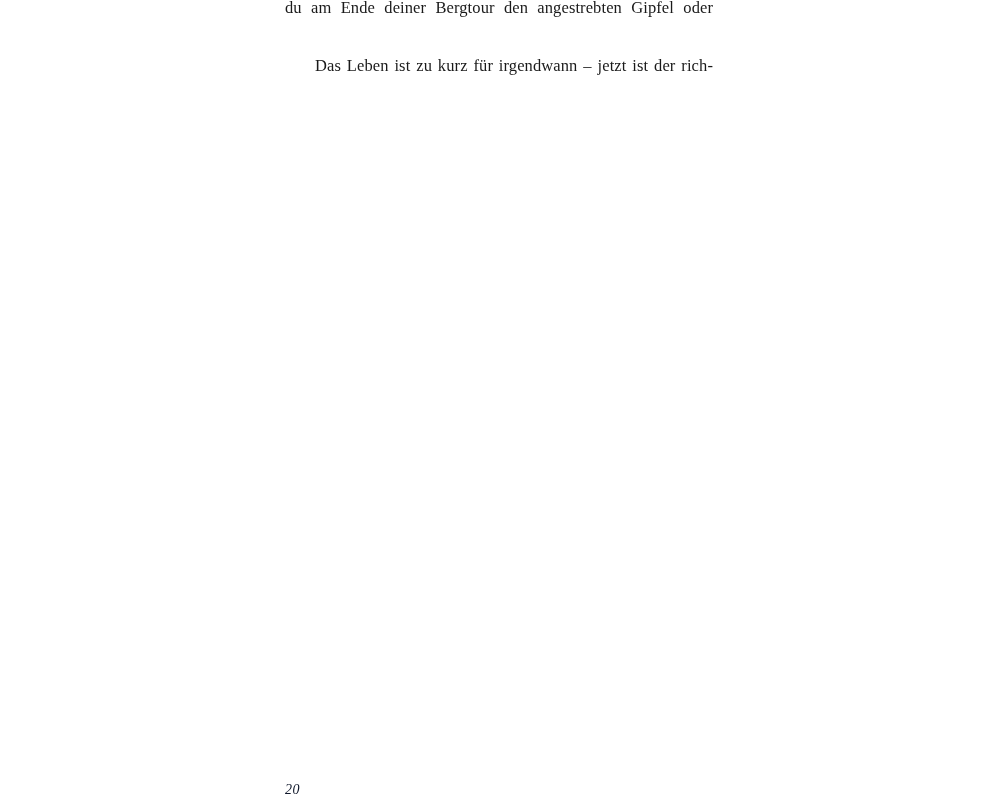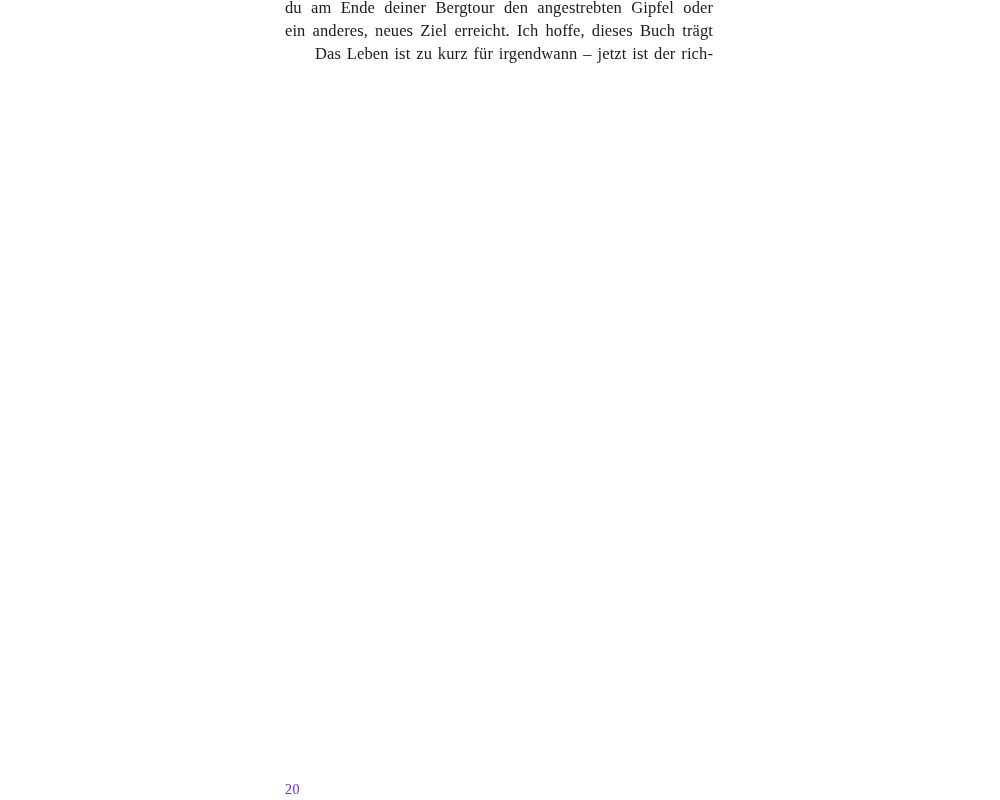--- a/index.html
+++ b/index.html
@@ -35,20 +35,21 @@
     line-height: 23.2px;
     text-align: justify;
     text-justify: inter-word;
     letter-spacing: 0.1px;
   }
   .para.continued {
     text-indent: 0;
   }
   .para.indented {
     text-indent: 30px;
+    margin-top: 35px;
   }
   
   .para::after {
     content: "";
     display: inline-block;
     width: 100%;
   }
   .para.nostretch::after {
     content: none;
   }
@@ -60,35 +61,35 @@
     text-align: justify;
     text-align-last: justify;
     white-space: normal;
   }
   .folio {
     position: absolute;
     left: 285px;
     top: 782px;
     font-size: 14px;
     line-height: 16px;
-    color: #6d28d9;
+    color: #0f172a;
     font-family: "Liberation Serif", serif;
     letter-spacing: 0.6px;
+    font-style: italic;
   }
 </style>
 </head>
 <body>
 
 <div class="page">
 
   <div class="text-block">
 
     <p class="para continued nostretch">
       <span class="line justify">du am Ende deiner Bergtour den angestrebten Gipfel oder</span>
-      <span class="line justify">ein anderes, neues Ziel erreicht. Ich hoffe, dieses Buch trägt</span>
     </p>
 
     <p class="para indented nostretch">
       <span class="line justify" style="text-indent: 30px;">Das Leben ist zu kurz für irgendwann – jetzt ist der rich-</span>
     </p>
 
   </div>
 
   <div class="folio">20</div>
 

